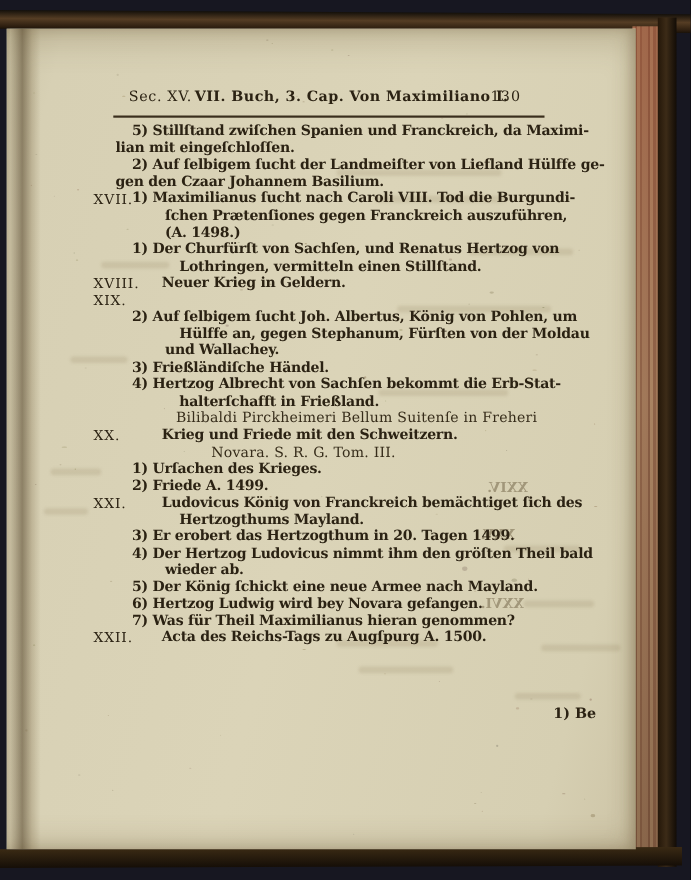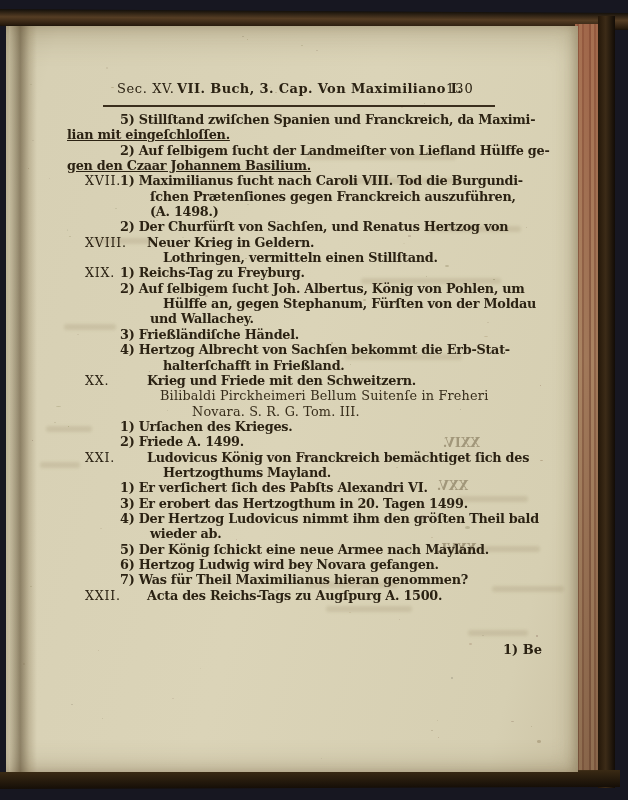--- a/index.html
+++ b/index.html
@@ -42,21 +42,21 @@
   .rule{position:absolute;top:79px;left:97px;width:392px;height:2px;background:var(--rule);
     box-shadow:0 2px 1px -1px rgba(58,46,29,.35);}
 
   
   .lines{position:absolute;top:86px;left:0;width:100%;}
   .line{position:relative;height:15.35px;line-height:15.4px;font-size:12.8px;font-weight:bold;
     letter-spacing:-0.25px;white-space:nowrap;color:var(--ink);}
   .line.latin{font-weight:normal;letter-spacing:.2px;color:#362c1a;}
   .roman{position:absolute;left:79px;font-weight:normal;font-size:12.6px;letter-spacing:.8px;}
   .indent-num{padding-left:114px;}
-  .indent-cont1{padding-left:61px;text-decoration:underline;}
+  .indent-cont1{padding-left:99px;}
   .indent-cont2{padding-left:144px;}
   .indent-cont3{padding-left:157px;}
   .indent-entry{padding-left:141px;}
   .indent-cit_a{padding-left:154px;}
   .indent-cit_b{padding-left:186px;}
   .indent-cit_c{padding-left:164px;}
 
   .catchword-row{position:absolute;top:616px;left:0;width:100%;height:16px;}
   .catchword{position:absolute;left:497px;font-size:13px;font-weight:bold;letter-spacing:0;}
 
@@ -109,38 +109,37 @@
     <div class="rule"></div>
 
     <div class="lines">
         <div class="line indent-num"><span>5) Stillſtand zwiſchen Spanien und Franckreich, da Maximi-</span></div>
         <div class="line indent-cont1"><span>lian mit eingeſchloſſen.</span></div>
         <div class="line indent-num"><span>2) Auf ſelbigem ſucht der Landmeiſter von Liefland Hülffe ge-</span></div>
         <div class="line indent-cont1"><span>gen den Czaar Johannem Basilium.</span></div>
         <div class="line indent-num"><span class="roman">XVII.</span><span>1) Maximilianus ſucht nach Caroli VIII. Tod die Burgundi-</span></div>
         <div class="line indent-cont2"><span>ſchen Prætenſiones gegen Franckreich auszuführen,</span></div>
         <div class="line indent-cont2"><span>(A. 1498.)</span></div>
-        <div class="line indent-num"><span>2) Der Churfürſt von Sachſen, und Renatus Hertzog von</span></div>
+        <div class="line indent-num"><span>1) Der Churfürſt von Sachſen, und Renatus Hertzog von</span></div>
+        <div class="line indent-cont3"><span>Lothringen, vermitteln einen Stillſtand.</span></div>
         <div class="line indent-entry"><span class="roman">XVIII.</span><span>Neuer Krieg in Geldern.</span></div>
-        <div class="line indent-cont3"><span>Lothringen, vermitteln einen Stillſtand.</span></div>
-        <div class="line indent-num"><span class="roman">XIX.</span><span>1) Reichs-Tag zu Freyburg.</span></div>
+        <div class="line indent-num"><span class="roman">XIX.</span></div>
         <div class="line indent-num"><span>2) Auf ſelbigem ſucht Joh. Albertus, König von Pohlen, um</span></div>
         <div class="line indent-cont3"><span>Hülffe an, gegen Stephanum, Fürſten von der Moldau</span></div>
         <div class="line indent-cont2"><span>und Wallachey.</span></div>
         <div class="line indent-num"><span>3) Frießländiſche Händel.</span></div>
         <div class="line indent-num"><span>4) Hertzog Albrecht von Sachſen bekommt die Erb-Stat-</span></div>
         <div class="line indent-cont3"><span>halterſchafft in Frießland.</span></div>
+        <div class="line indent-cit_a latin"><span>Bilibaldi Pirckheimeri Bellum Suitenſe in Freheri</span></div>
         <div class="line indent-entry"><span class="roman">XX.</span><span>Krieg und Friede mit den Schweitzern.</span></div>
-        <div class="line indent-cit_a latin"><span>Bilibaldi Pirckheimeri Bellum Suitenſe in Freheri</span></div>
         <div class="line indent-cit_b latin"><span>Novara. S. R. G. Tom. III.</span></div>
         <div class="line indent-num"><span>1) Urſachen des Krieges.</span></div>
         <div class="line indent-num"><span>2) Friede A. 1499.</span></div>
         <div class="line indent-entry"><span class="roman">XXI.</span><span>Ludovicus König von Franckreich bemächtiget ſich des</span></div>
         <div class="line indent-cont3"><span>Hertzogthums Mayland.</span></div>
-        <div class="line indent-num"><span>1) Er verſichert ſich des Pabſts Alexandri VI.</span></div>
         <div class="line indent-num"><span>3) Er erobert das Hertzogthum in 20. Tagen 1499.</span></div>
         <div class="line indent-num"><span>4) Der Hertzog Ludovicus nimmt ihm den gröſten Theil bald</span></div>
         <div class="line indent-cont2"><span>wieder ab.</span></div>
         <div class="line indent-num"><span>5) Der König ſchickt eine neue Armee nach Mayland.</span></div>
         <div class="line indent-num"><span>6) Hertzog Ludwig wird bey Novara gefangen.</span></div>
         <div class="line indent-num"><span>7) Was für Theil Maximilianus hieran genommen?</span></div>
         <div class="line indent-entry"><span class="roman">XXII.</span><span>Acta des Reichs-Tags zu Augſpurg A. 1500.</span></div>
       </div>
 
     <div class="catchword-row">

